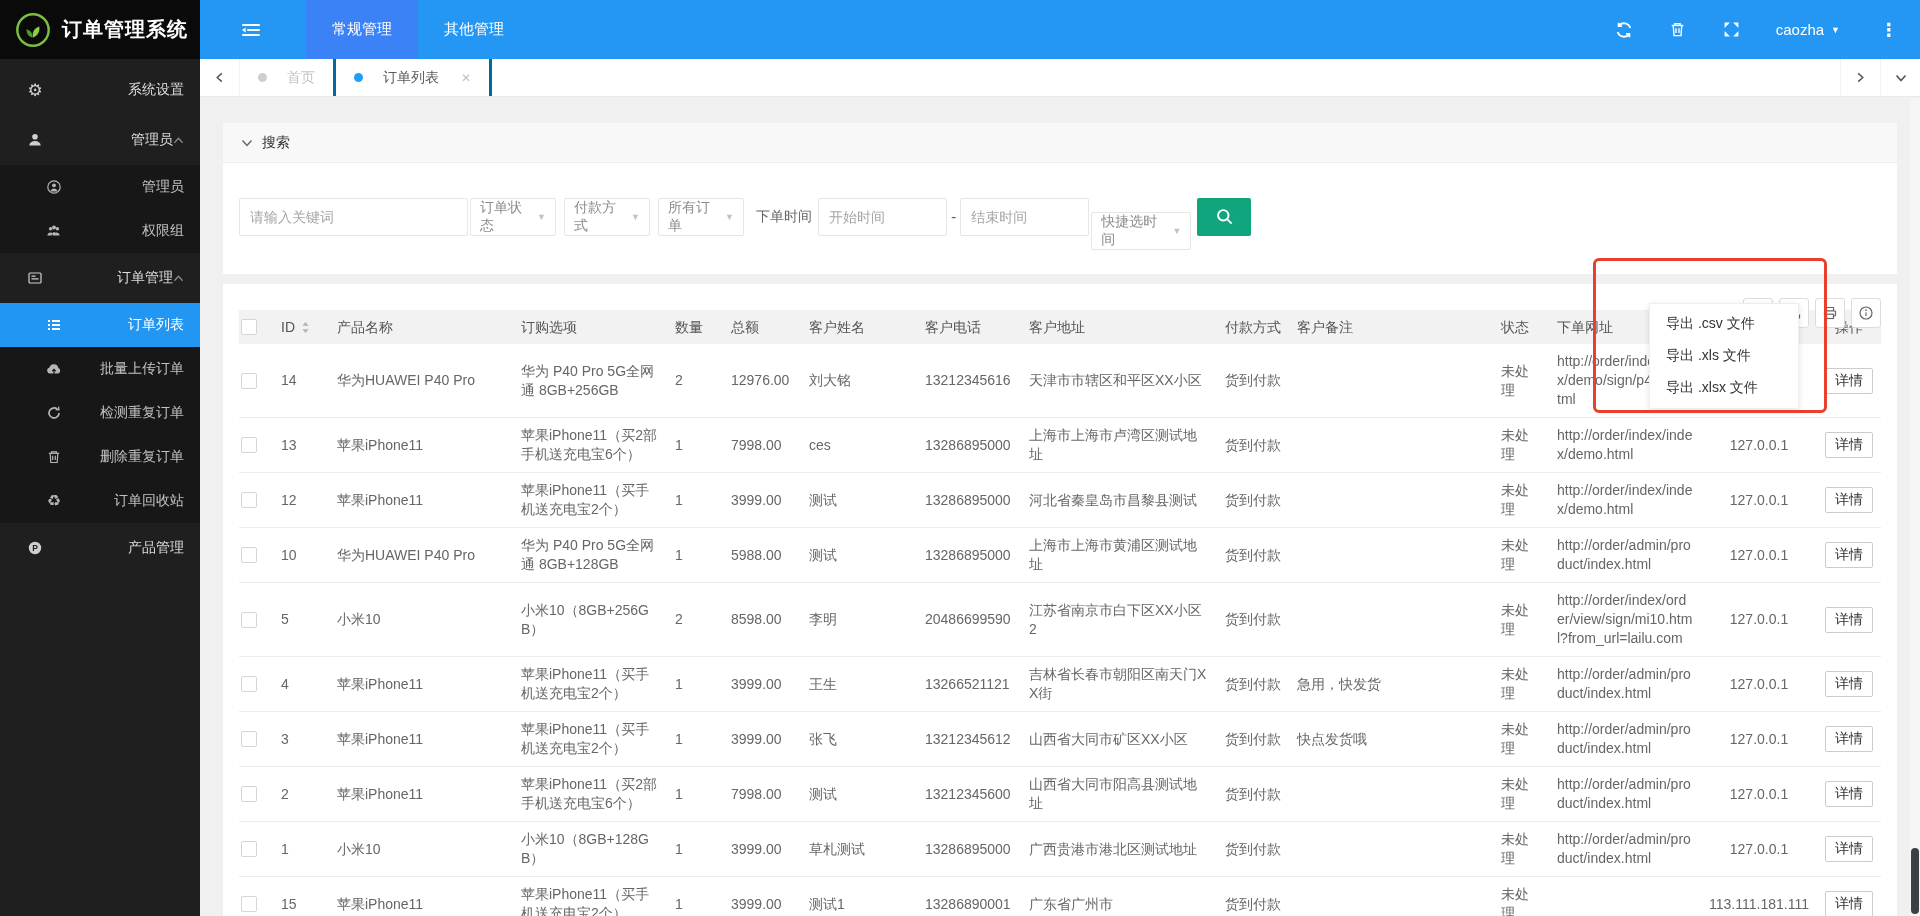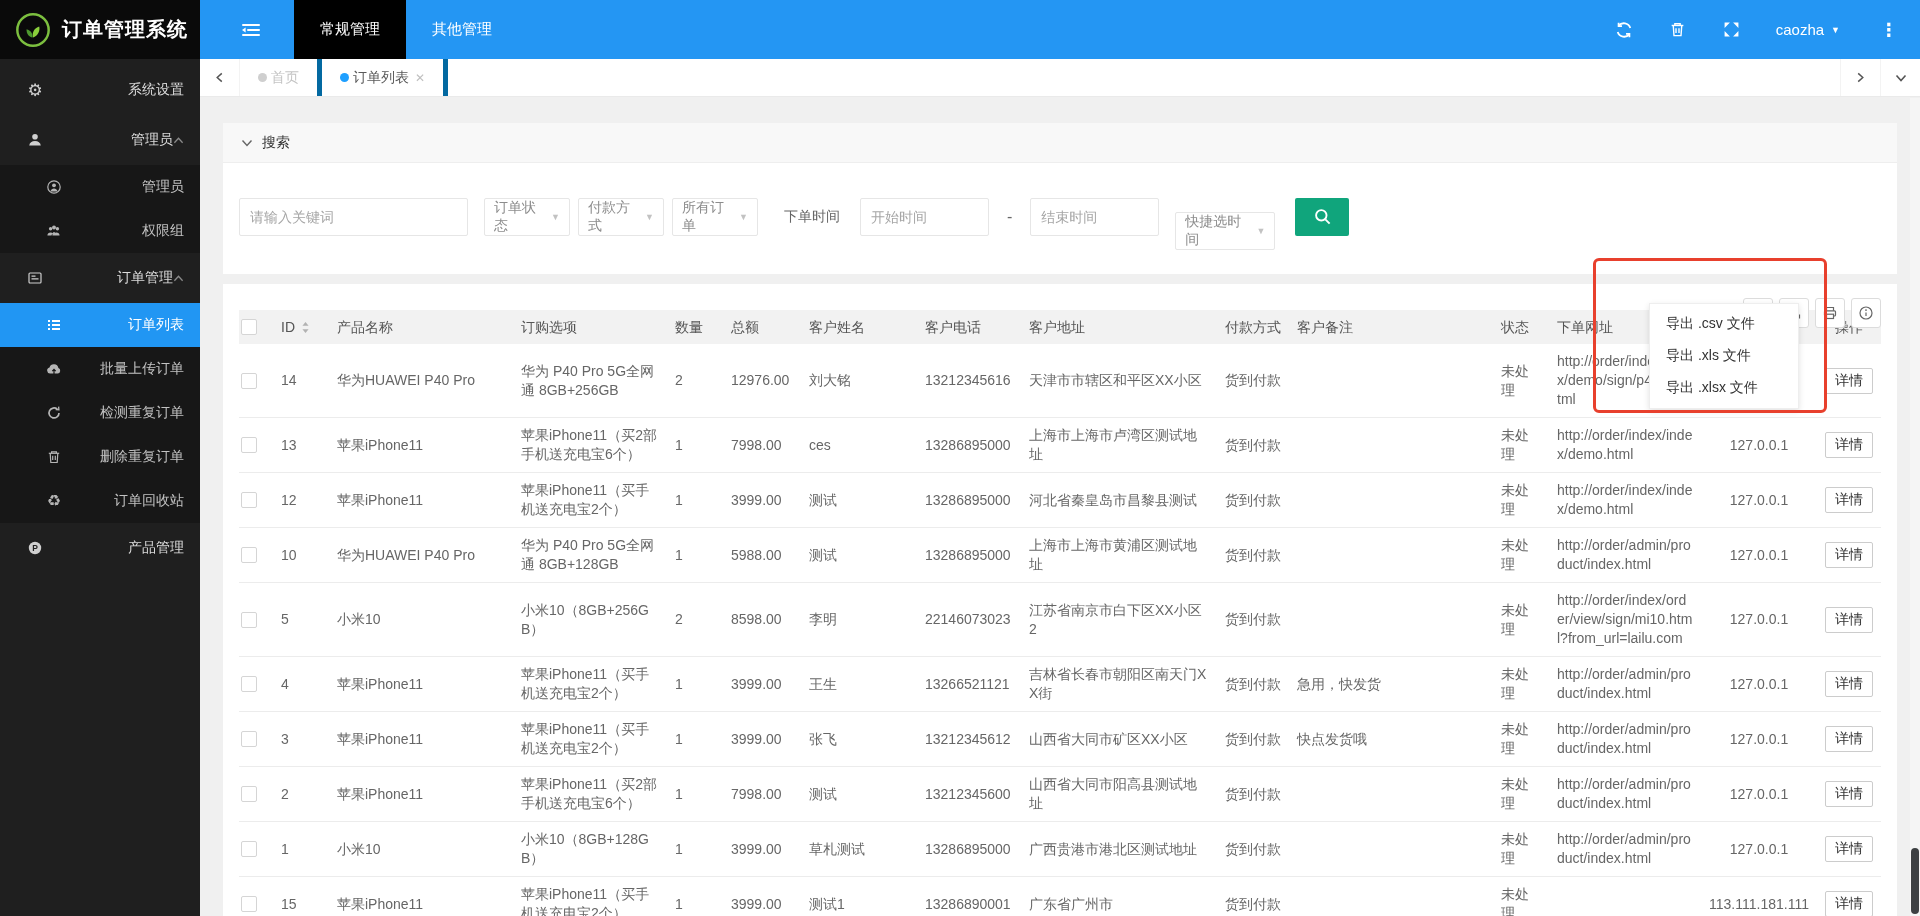--- a/index.html
+++ b/index.html
@@ -20,46 +20,46 @@
   .submenu .side-item { height:44px; padding-left:46px; color:#c2c2c2; font-size:14px; }
   .submenu .side-item .icn { width:16px; height:16px; margin-right:11px; color:#b5b5b5; font-size:14px; }
   .side-item.active { background:#2196F3; color:#fff; }
   .side-item.active .icn { color:#fff; }
 
   
   .navbar { position:absolute; left:200px; top:0; right:0; height:59px; background:#2496F3; display:flex; align-items:center; color:#fff; }
   .nav-burger { width:46px; height:59px; display:flex; align-items:center; justify-content:center; margin-left:28px; cursor:pointer; }
   .nav-tabs { display:flex; height:59px; margin-left:20px; }
   .nav-tab { padding:0 26px; height:59px; display:flex; align-items:center; font-size:15px; cursor:pointer; }
-  .nav-tab.active { background:#000000; }
+  .nav-tab.active { background:#3b82f6;margin-left:12px; }
   .nav-right { margin-left:auto; display:flex; align-items:center; gap:34px; padding-right:16px; }
   .nav-ic { width:20px; height:20px; display:flex; align-items:center; justify-content:center; cursor:pointer; }
   .nav-user { display:flex; align-items:center; gap:7px; font-size:15px; cursor:pointer; }
   .nav-user .caret { font-size:9px; }
   .nav-kebab { font-size:18px; font-weight:bold; cursor:pointer; padding:0 6px; }
 
   
   .tabbar { position:absolute; left:200px; top:59px; right:0; height:38px; background:#fff; border-bottom:1px solid #eaeaea; display:flex; align-items:stretch; }
   .tb-nav { width:40px; display:flex; align-items:center; justify-content:center; color:#555; border-right:1px solid #f3f3f3; cursor:pointer; }
-  .tb-tab { display:flex; align-items:center; gap:4px; padding:0 18px; font-size:14px; color:#c4c4c4; cursor:pointer; border-right:5px solid #0369a1; }
+  .tb-tab { display:flex; align-items:center; gap:20px; padding:0 18px; font-size:14px; color:#c4c4c4; cursor:pointer; border-right:3px solid #0369a1; }
   .tb-tab .dot { width:9px; height:9px; border-radius:50%; background:#cfcfcf; }
   .tb-tab.active { color:#595959; }
   .tb-tab.active .dot { background:#1E9FFF; }
   .tb-close { color:#bfbfbf; font-size:12px; margin-left:2px; cursor:pointer; }
   .tb-right { margin-left:auto; display:flex; }
   .tb-right .tb-nav { border-right:none; border-left:1px solid #f3f3f3; }
 
   
   .content { position:absolute; left:200px; top:98px; right:0; bottom:0; padding:25px 23px 0 23px; }
   .card { background:#fff; }
 
   
   .search-head { height:40px; background:#f8f8f8; border-bottom:1px solid #eee; display:flex; align-items:center; gap:9px; padding-left:18px; font-size:14px; color:#333; cursor:pointer; }
   .search-head .cv { color:#666; }
-  .search-body { padding:20px 16px 24px 16px; display:flex; align-items:center; gap:16px; }
+  .search-body { padding:20px 16px 24px 16px; display:flex; align-items:center; gap:2px; }
   .inp { height:38px; border:1px solid #e6e6e6; border-radius:2px; font-size:14px; color:#666; padding:0 10px; background:#fff; outline:none; font-family:inherit; }
   .inp::placeholder { color:#a6a6a6; }
   .kw { width:229px; }
   .dt { width:129px; }
   .sel { height:38px; border:1px solid #e6e6e6; border-radius:2px; display:flex; align-items:center; justify-content:space-between; padding:0 9px; font-size:14px; color:#8c8c8c; background:#fff; cursor:pointer; }
   .sel .caret { font-size:9px; color:#c2c2c2; margin-left:8px; }
   .w88 { width:86px; } .w100 { width:100px;margin-top:29px; }
   .lab { font-size:14px; color:#666; margin:0 4px 0 10px; }
   .dash { color:#666; margin:0 2px; }
   .search-btn { width:54px; height:38px; background:#10A57C; border:none; border-radius:2px; display:flex; align-items:center; justify-content:center; cursor:pointer; margin-left:4px; }
@@ -489,21 +489,21 @@
           <tr>
             <td class="c-check">
               <div class="cb"></div>
             </td>
             <td class="c-id">5</td>
             <td class="c-product">小米10</td>
             <td class="c-option">小米10（8GB+256GB）</td>
             <td class="c-qty">2</td>
             <td class="c-total">8598.00</td>
             <td class="c-name">李明</td>
-            <td class="c-phone">22146073023</td>
+            <td class="c-phone">20486699590</td>
             <td class="c-address">江苏省南京市白下区XX小区2</td>
             <td class="c-pay">货到付款</td>
             <td class="c-remark"></td>
             <td class="c-status">未处理</td>
             <td class="c-url">http://order/index/order/view/sign/mi10.html?from_url=lailu.com</td>
             <td class="c-ip">127.0.0.1</td>
             <td class="c-action"><button class="detail-btn">详情</button></td>
           </tr>
           <tr>
             <td class="c-check">

